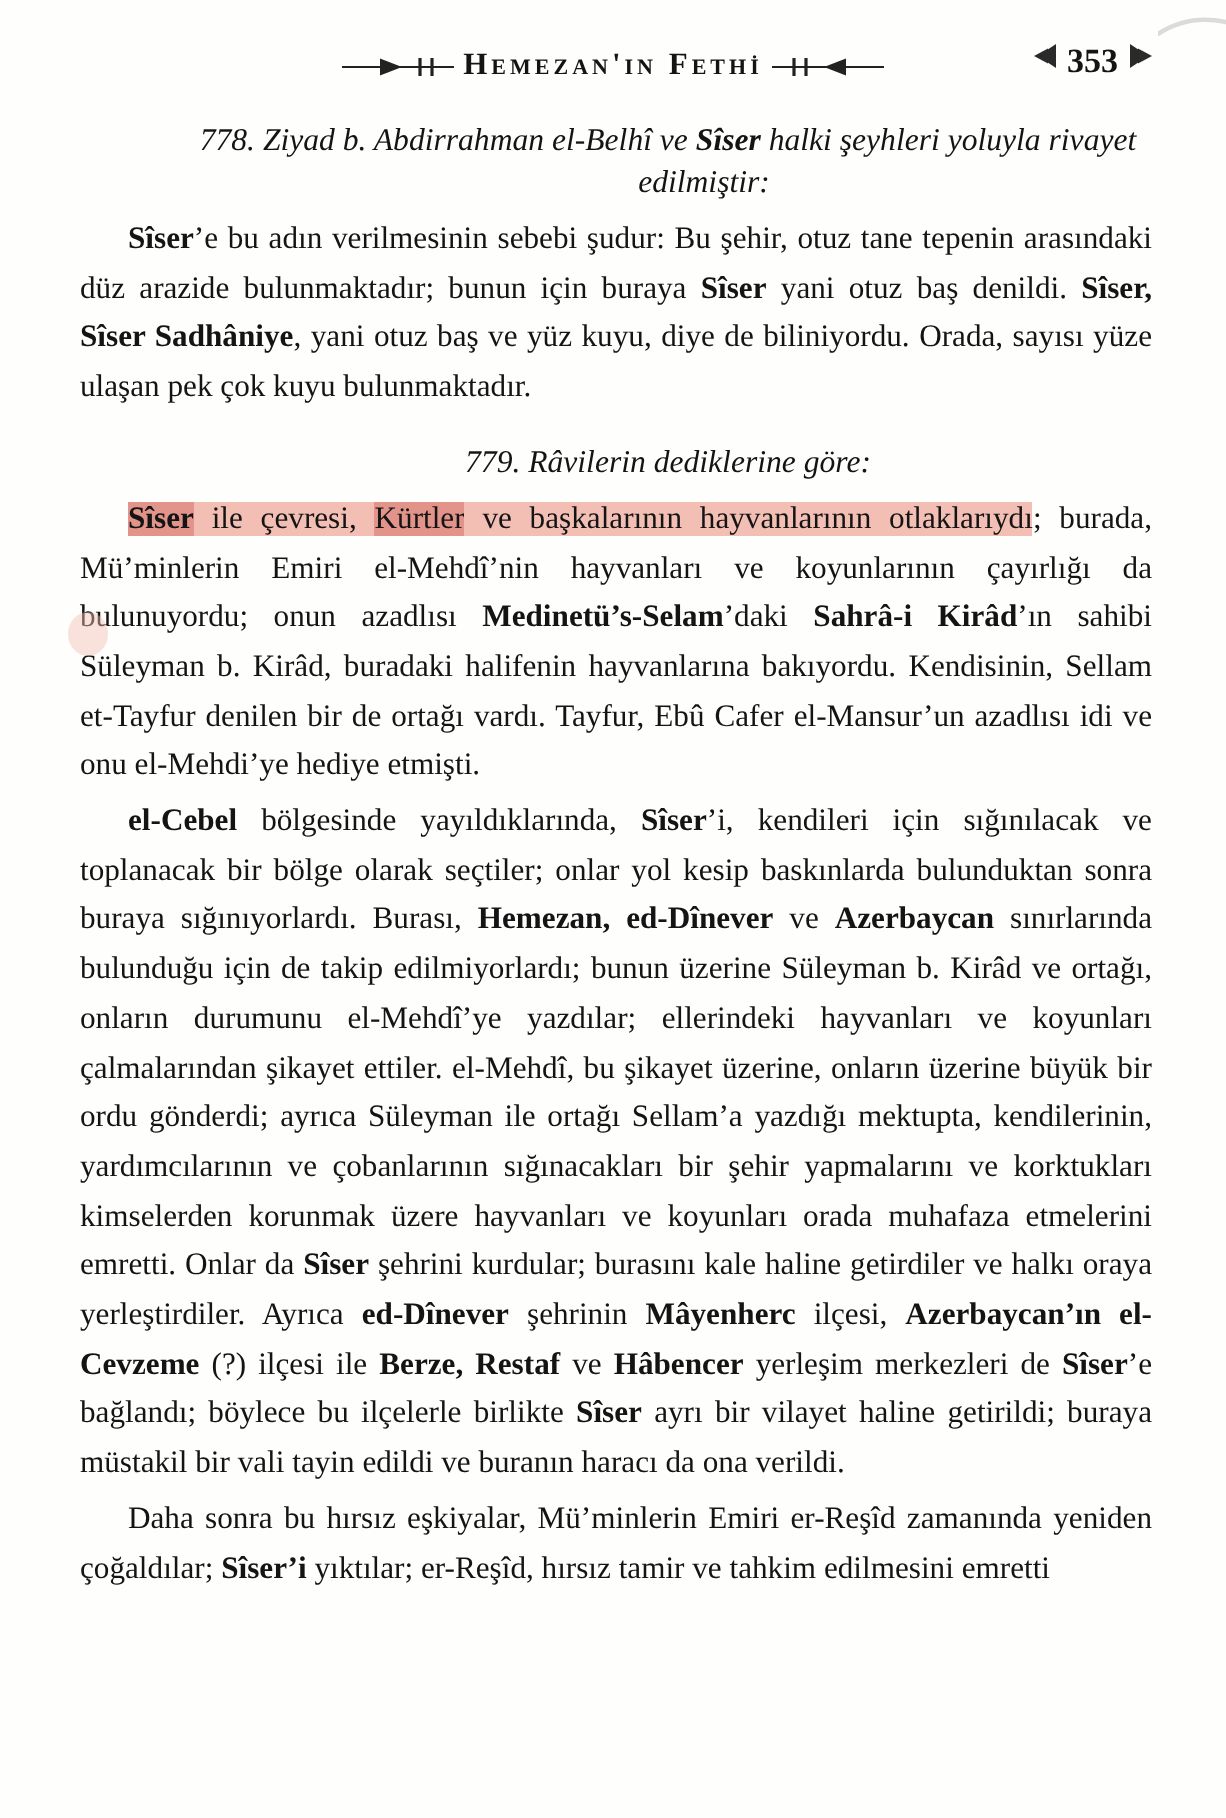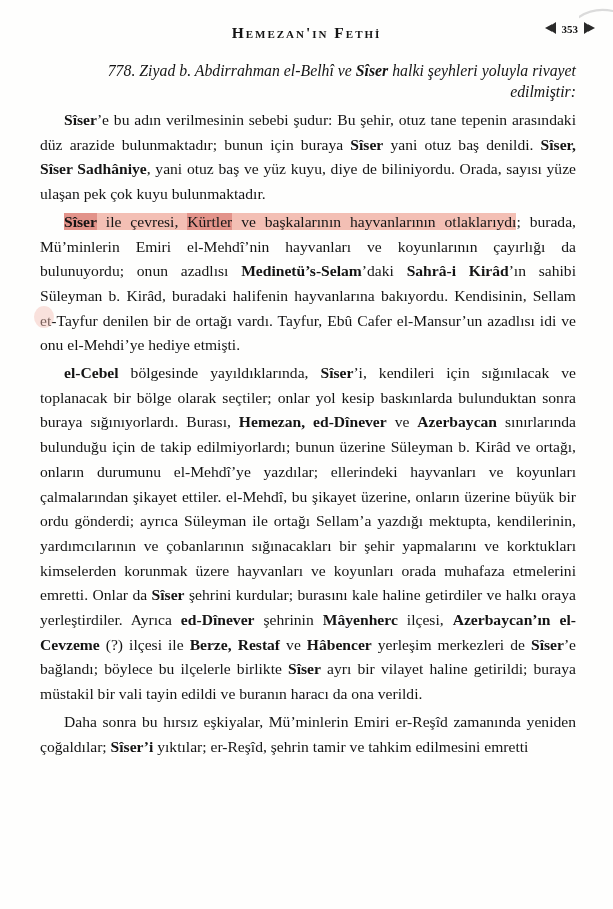--- a/index.html
+++ b/index.html
@@ -14,53 +14,52 @@
   }
   
   .running-head{
     position:relative;
     margin:20px 0 14px 0;
     height:26px;
     display:flex;
     justify-content:center;
     align-items:center;
     gap:4px;
-    flex-direction:column;
   }
   .chapter-title{
     font-variant:small-caps;
     font-size:15.5px;
     font-weight:600;
     letter-spacing:2px;
     white-space:nowrap;
   }
   .folio{
     position:absolute;
-    right:17px;top:1px;
-    display:flex;align-items:flex-end;gap:5px;
-    font-size:11px;font-weight:600;
+    right:36px;top:1px;
+    display:flex;align-items:flex-start;gap:5px;
+    font-size:17px;font-weight:600;
   }
   .orn{display:inline-block;vertical-align:middle;}
   
   .page-body{
     padding:0 37px 0 40px;
     font-size:15.6px;
     line-height:24.7px;
     text-align:justify;
   }
   .block{margin:0 0 3px 0;}
   .para{text-indent:24px;}
   .para.noindent{text-indent:0;}
   .heading{
     font-style:italic;
     font-size:15.8px;
     line-height:21px;
     margin:14px 0 6px 88px;
     text-indent:-36px;
-    text-align:right;
+    text-align:center;
   }
   .b{font-weight:bold;}
   .i{font-style:italic;}
   .hl-strong{background:var(--hl-strong,#e2938a);}
   .hl-light{background:var(--hl-light,#f3bfb4);margin-top:40px;}
   
   .artifact-curve{position:absolute;top:4px;right:0;opacity:.65;}
   .artifact-smudge{
     position:absolute;left:34px;top:306px;
     width:20px;height:22px;border-radius:50%;
@@ -102,18 +101,19 @@
         <polygon points="5,3.2 12,7 5,10.8" fill="#2a2a2a"></polygon>
       </svg>
     </div>
   </div>
 
   <div class="artifact-smudge"></div>
 
   <main class="page-body">
       <p class="block heading"><span class="i">778. Ziyad b. Abdirrahman el-Belhî ve </span><span class="b">Sîser</span><span class="i"> halki şeyhleri yoluyla rivayet edilmiştir:</span></p>
       <p class="block para"><span class="b">Sîser</span><span>’e bu adın verilmesinin sebebi şudur: Bu şehir, otuz tane tepenin arasındaki düz arazide bulunmaktadır; bunun için buraya </span><span class="b">Sîser</span><span> yani otuz baş denildi. </span><span class="b">Sîser, Sîser Sadhâniye</span><span>, yani otuz baş ve yüz kuyu, diye de biliniyordu. Orada, sayısı yüze ulaşan pek çok kuyu bulunmaktadır.</span></p>
+      <p class="block heading"><span class="i">779. Râvilerin dediklerine göre:</span></p>
       <p class="block para"><span class="b hl-strong">Sîser</span><span class="hl-light"> ile çevresi, </span><span class="hl-strong">Kürtler</span><span class="hl-light"> ve başkalarının hayvanlarının otlaklarıydı</span><span>; burada, Mü’minlerin Emiri el-Mehdî’nin hayvanları ve koyunlarının çayırlığı da bulunuyordu; onun azadlısı </span><span class="b">Medinetü’s-Selam</span><span>’daki </span><span class="b">Sahrâ-i Kirâd</span><span>’ın sahibi Süleyman b. Kirâd, buradaki halifenin hayvanlarına bakıyordu. Kendisinin, Sellam et-Tayfur denilen bir de ortağı vardı. Tayfur, Ebû Cafer el-Mansur’un azadlısı idi ve onu el-Mehdi’ye hediye etmişti.</span></p>
       <p class="block para"><span class="b">el-Cebel</span><span> bölgesinde yayıldıklarında, </span><span class="b">Sîser</span><span>’i, kendileri için sığınılacak ve toplanacak bir bölge olarak seçtiler; onlar yol kesip baskınlarda bulunduktan sonra buraya sığınıyorlardı. Burası, </span><span class="b">Hemezan, ed-Dînever</span><span> ve </span><span class="b">Azerbaycan</span><span> sınırlarında bulunduğu için de takip edilmiyorlardı; bunun üzerine Süleyman b. Kirâd ve ortağı, onların durumunu el-Mehdî’ye yazdılar; ellerindeki hayvanları ve koyunları çalmalarından şikayet ettiler. el-Mehdî, bu şikayet üzerine, onların üzerine büyük bir ordu gönderdi; ayrıca Süleyman ile ortağı Sellam’a yazdığı mektupta, kendilerinin, yardımcılarının ve çobanlarının sığınacakları bir şehir yapmalarını ve korktukları kimselerden korunmak üzere hayvanları ve koyunları orada muhafaza etmelerini emretti. Onlar da </span><span class="b">Sîser</span><span> şehrini kurdular; burasını kale haline getirdiler ve halkı oraya yerleştirdiler. Ayrıca </span><span class="b">ed-Dînever</span><span> şehrinin </span><span class="b">Mâyenherc</span><span> ilçesi, </span><span class="b">Azerbaycan’ın el-Cevzeme</span><span> (?) ilçesi ile </span><span class="b">Berze, Restaf</span><span> ve </span><span class="b">Hâbencer</span><span> yerleşim merkezleri de </span><span class="b">Sîser</span><span>’e bağlandı; böylece bu ilçelerle birlikte </span><span class="b">Sîser</span><span> ayrı bir vilayet haline getirildi; buraya müstakil bir vali tayin edildi ve buranın haracı da ona verildi.</span></p>
-      <p class="block para"><span>Daha sonra bu hırsız eşkiyalar, Mü’minlerin Emiri er-Reşîd zamanında yeniden çoğaldılar; </span><span class="b">Sîser’i</span><span> yıktılar; er-Reşîd, şehrin tamir ve tahkim edilmesini emretti</span></p>
+      <p class="block para"><span>Daha sonra bu hırsız eşkiyalar, Mü’minlerin Emiri er-Reşîd zamanında yeniden çoğaldılar; </span><span class="b">Sîser’i</span><span> yıktılar; er-Reşîd, hırsız tamir ve tahkim edilmesini emretti</span></p>
     </main>
 
 </div>
 
 </body></html>

